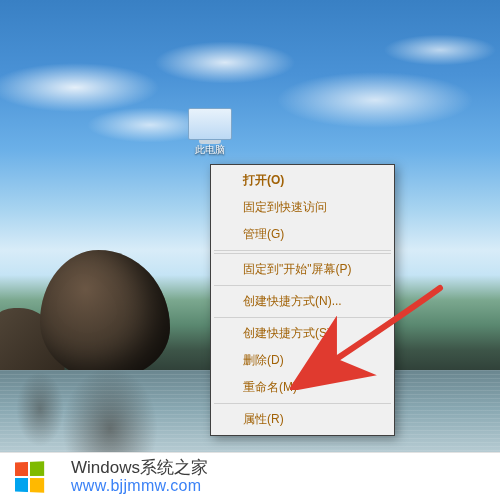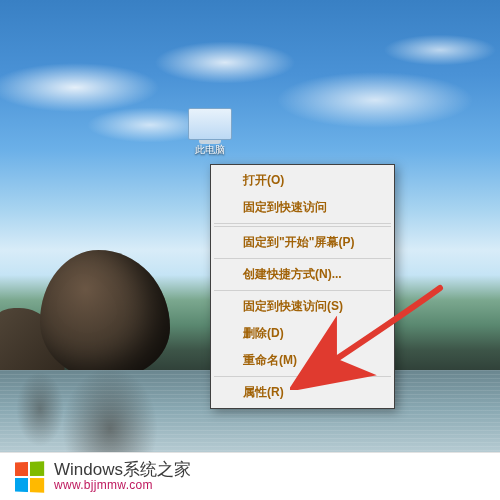--- a/index.html
+++ b/index.html
@@ -99,21 +99,20 @@
       font-size: 12px;
       color: #a16207;
       padding: 2px;
       margin-top: 19px;
     }
     .menu-item {
       padding: 5px 10px 5px 30px;
       position: relative;
       cursor: default;
       white-space: nowrap;
-      font-weight: bold;
     }
     .menu-item.bold { font-weight: bold; }
     .menu-sep { height: 1px; background: #d0d0d0; margin: 2px 1px; }
     .menu-item .mi {
       position: absolute; left: 8px; top: 50%;
       transform: translateY(-50%);
       width: 14px; height: 14px;
     }
     .shield-red {
       width: 12px; height: 14px;
@@ -129,37 +128,37 @@
     }
     .watermark {
       position: absolute;
       left: 0; right: 0; bottom: 0;
       height: 48px;
       background: #fff;
       border-top: 1px solid #e2e2e2;
       display: flex;
       align-items: center;
       padding: 0 14px;
-      gap: 10px;
+      gap: 27px;
     }
     .win-logo {
       width: 30px; height: 30px;
       display: grid;
       grid-template-columns: 1fr 1fr;
       grid-template-rows: 1fr 1fr;
       gap: 2px;
       transform: perspective(90px) rotateY(-14deg);
     }
     .win-logo div:nth-child(1){background:#f25022;}
     .win-logo div:nth-child(2){background:#7fba00;}
     .win-logo div:nth-child(3){background:#00a4ef;}
     .win-logo div:nth-child(4){background:#ffb900;}
     .wm-text { display:flex; flex-direction:column; line-height:1.15; }
     .wm-title { font-size: 17px; color:#3b3b3b; font-family: "Segoe UI", sans-serif; }
-    .wm-url { font-size: 12px; color:#be185d; letter-spacing:.3px; }
+    .wm-url { font-size: 16px; color:#3b82f6; letter-spacing:.3px; }
   </style>
 </head>
 <body>
 
 <div class="wallpaper">
   <div class="clouds"></div>
   <div class="rock2"></div>
   <div class="rock1"></div>
   <div class="water"></div>
 </div>
@@ -169,32 +168,35 @@
   <div class="lbl">此电脑</div>
 </div>
 
 <div class="context-menu">
   <div class="menu-item bold">
     <span>打开(O)</span>
   </div>
   <div class="menu-item">
     <span>固定到快速访问</span>
   </div>
+  <div class="menu-item">
+    <span>管理(G)</span>
+  </div>
   <div class="menu-sep"></div>
   <div class="menu-sep"></div>
   <div class="menu-item">
     <span>固定到"开始"屏幕(P)</span>
   </div>
   <div class="menu-sep"></div>
   <div class="menu-item">
     <span>创建快捷方式(N)...</span>
   </div>
   <div class="menu-sep"></div>
   <div class="menu-item">
-    <span>固定到快速访问(S)</span>
+    <span>创建快捷方式(S)</span>
   </div>
   <div class="menu-item">
     <span>删除(D)</span>
   </div>
   <div class="menu-item">
     <span class="mi"><span class="folder-like"></span></span>
     <span>重命名(M)</span>
   </div>
   <div class="menu-sep"></div>
   <div class="menu-item">

